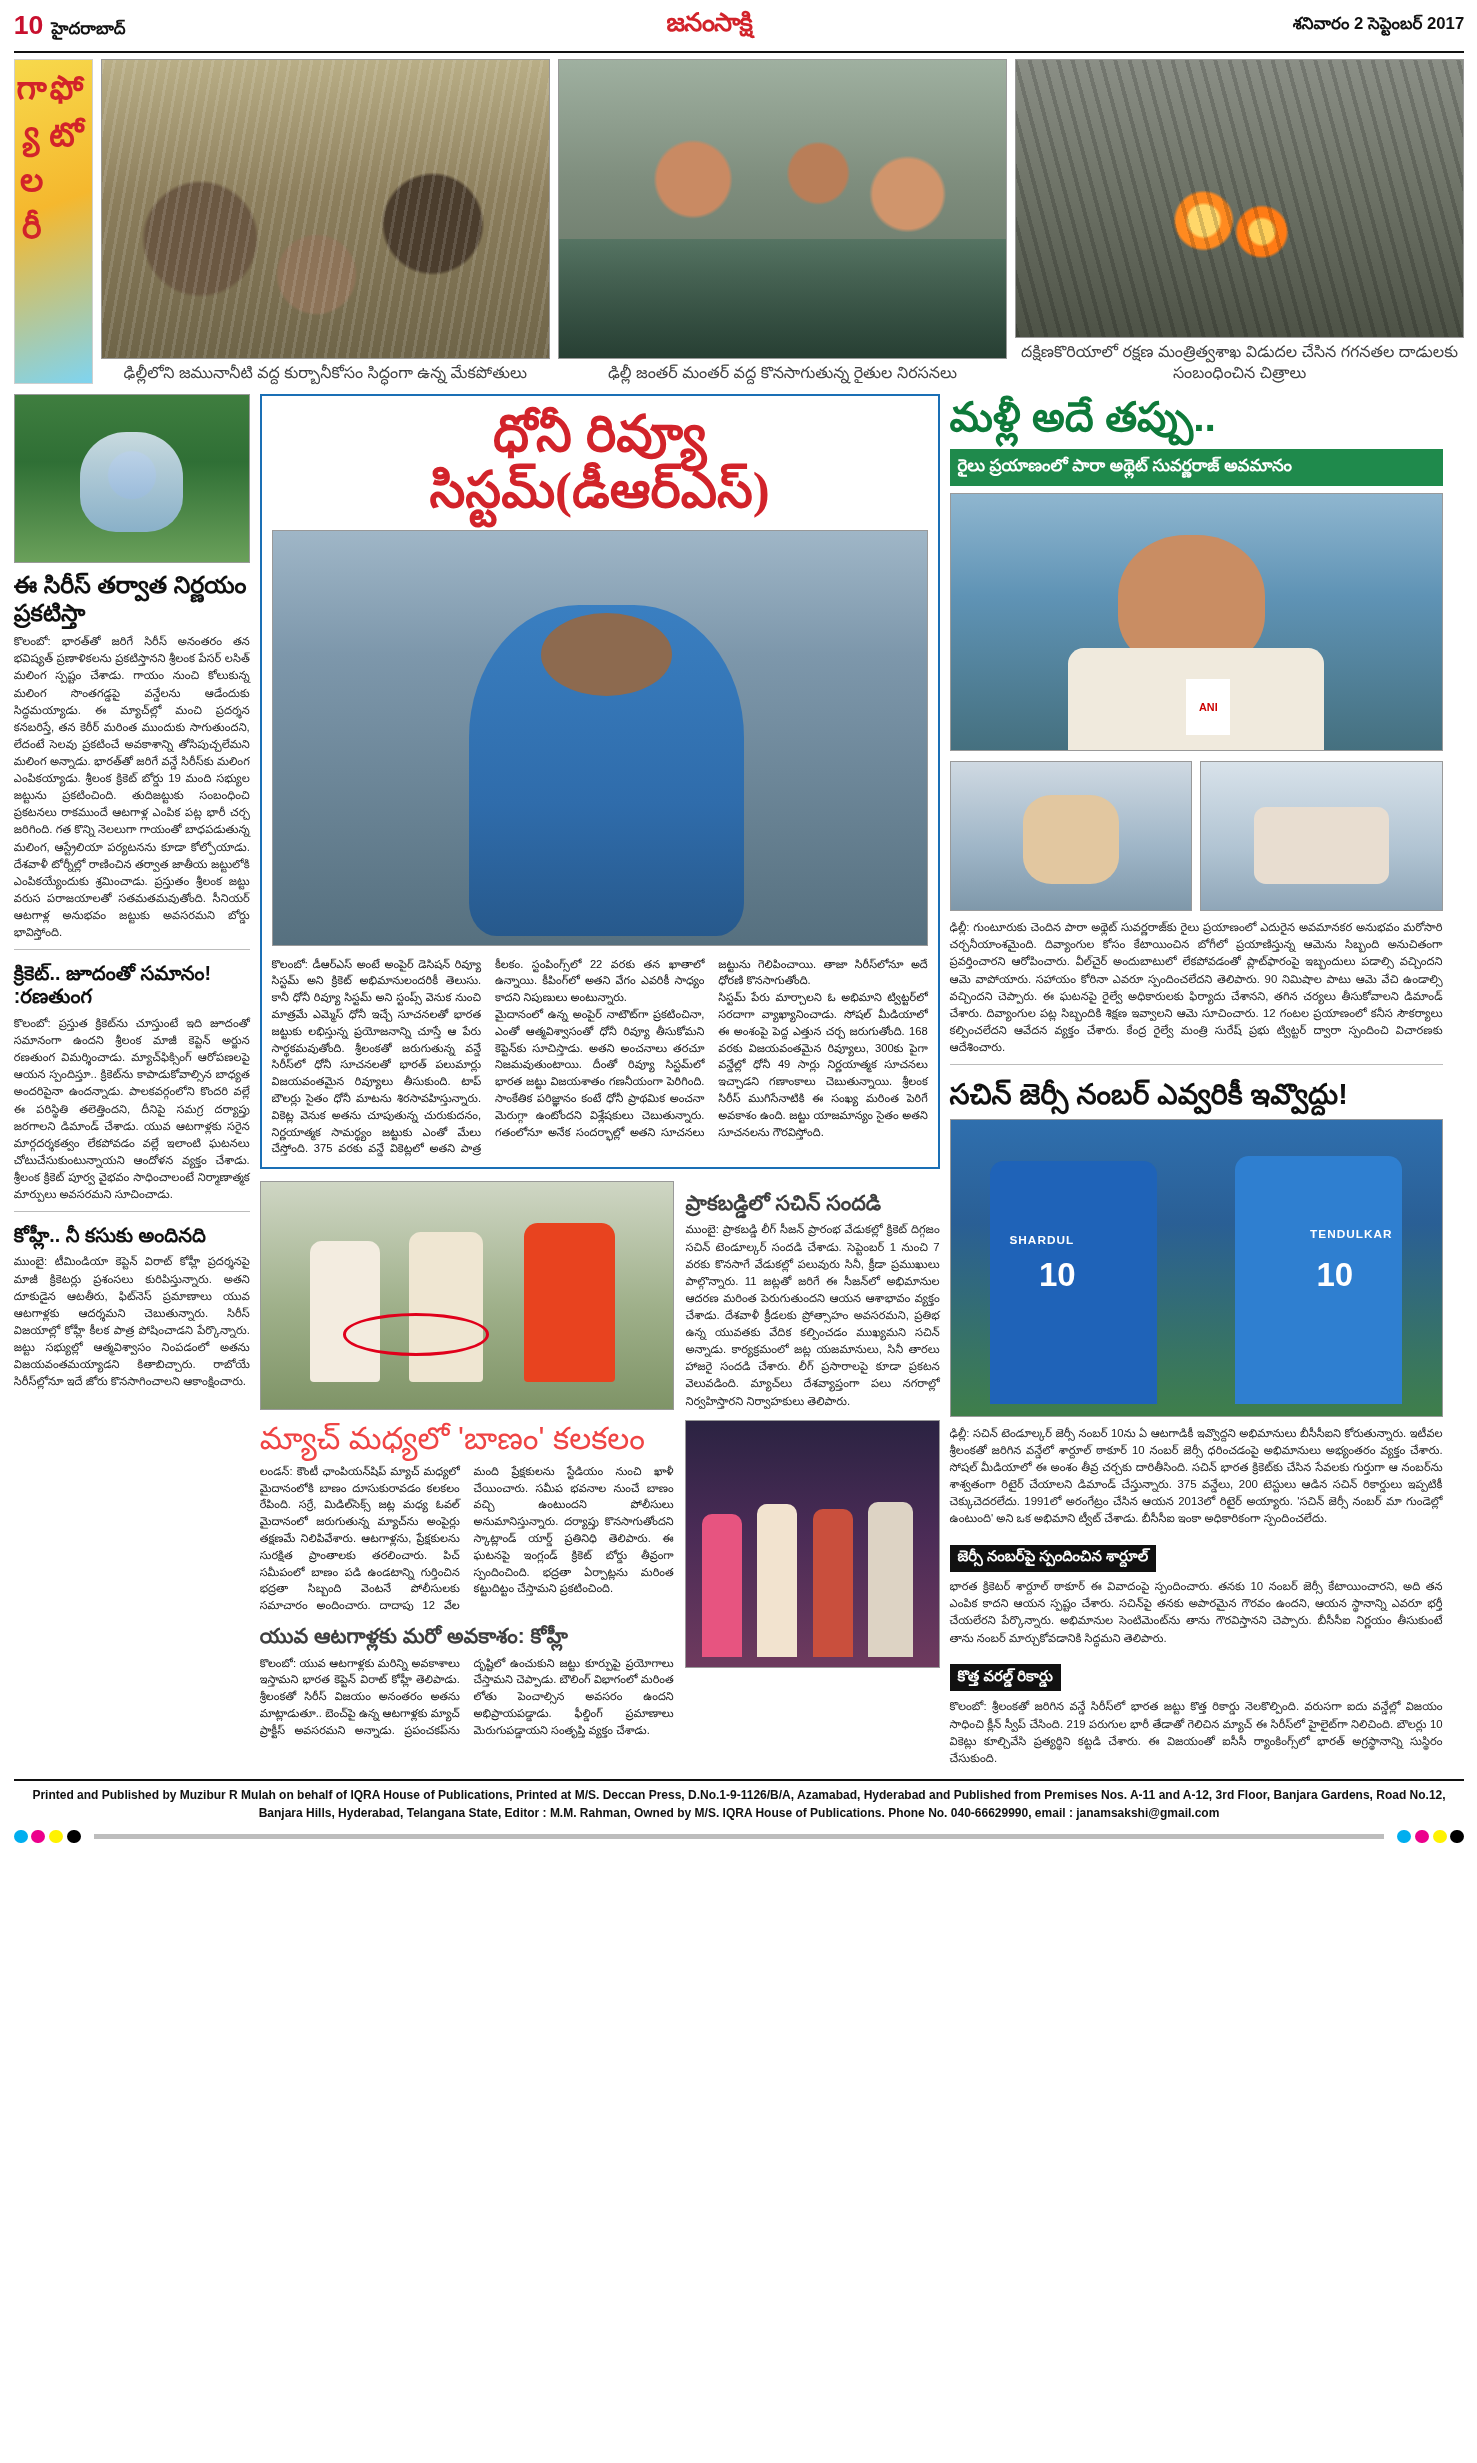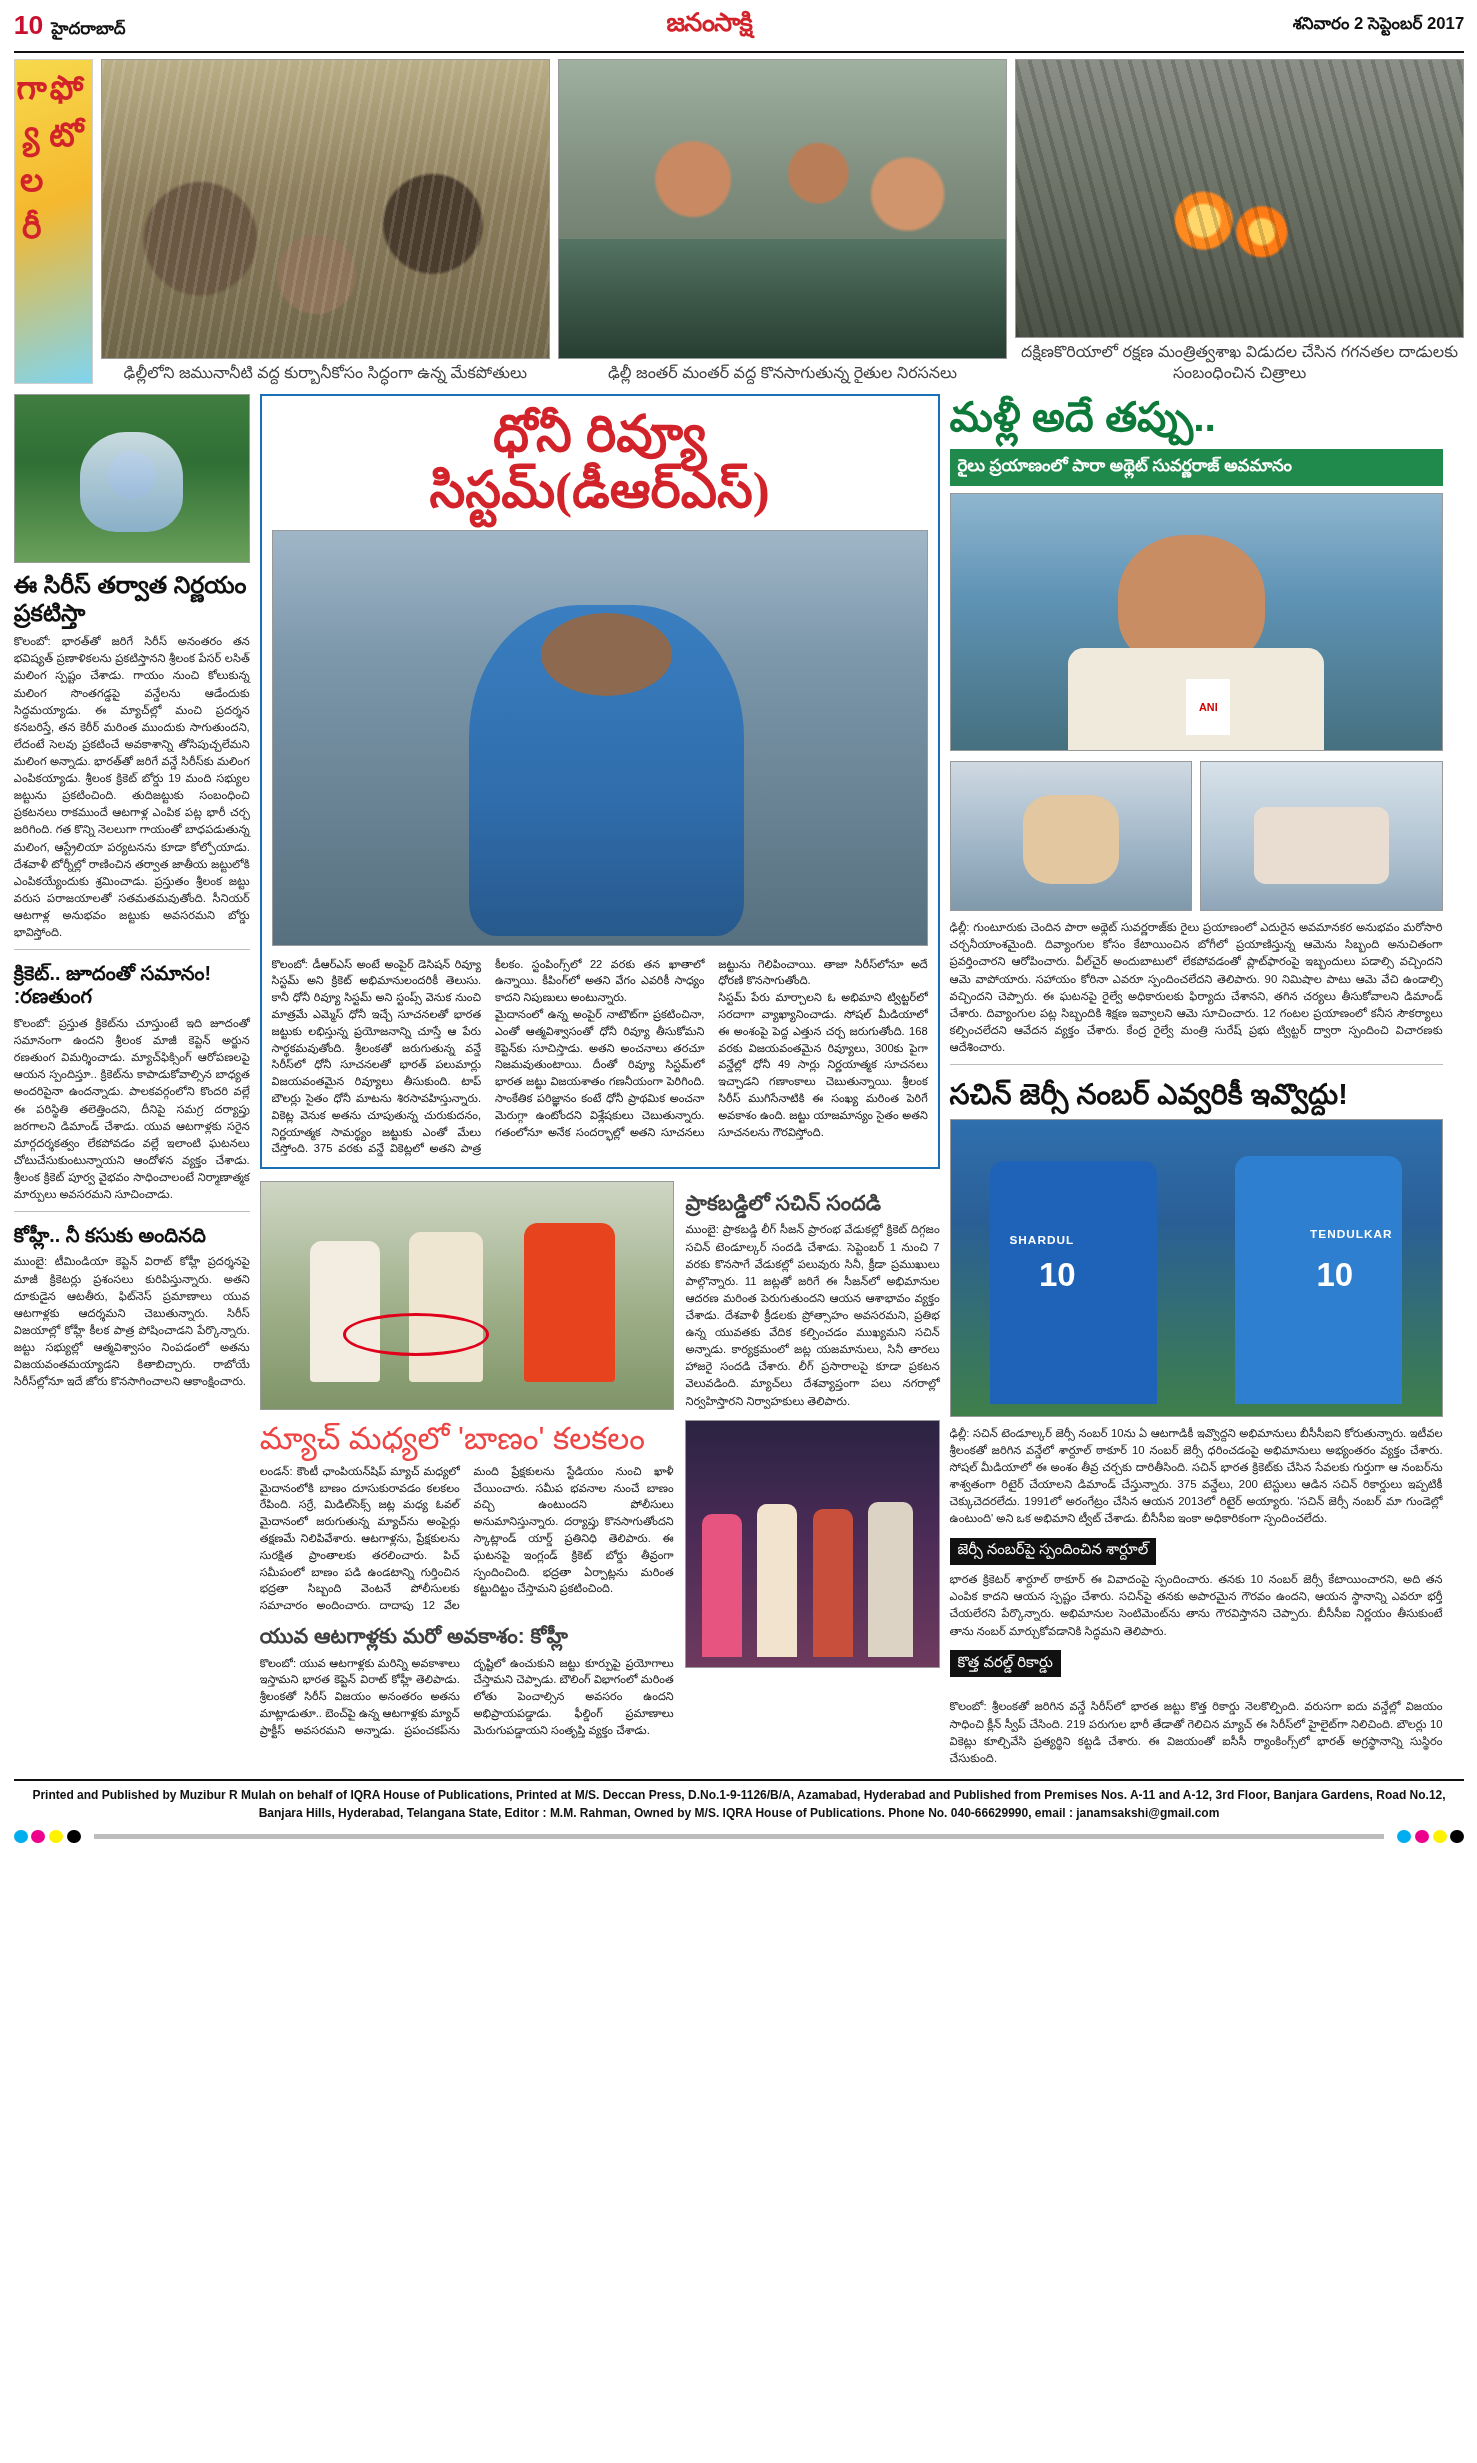--- a/index.html
+++ b/index.html
@@ -129,21 +129,21 @@
   .cricket-photo{height:296px;border:1px solid #999;position:relative;overflow:hidden;
       background:linear-gradient(180deg,#2f6fae 0%,#2a5f95 35%,#3f7f4a 100%);}
   .cricket-photo .p-left{position:absolute;left:8%;top:14%;width:34%;height:82%;background:#1f63b8;border-radius:13.8px 13.8px 0 0;}
   .cricket-photo .p-right{position:absolute;right:8%;top:12%;width:34%;height:84%;background:#2f7fd0;border-radius:13.8px 13.8px 0 0;}
   .cricket-photo .n1,.cricket-photo .n2{position:absolute;color:#fff;font-weight:bold;font-size:33px;}
   .cricket-photo .n1{left:18%;top:46%;}
   .cricket-photo .n2{right:18%;top:46%;}
   .cricket-photo .t1,.cricket-photo .t2{position:absolute;color:#fff;font-weight:bold;font-size:11.8px;letter-spacing:1px;}
   .cricket-photo .t1{left:12%;top:38%;}
   .cricket-photo .t2{right:10%;top:36%;}
-  .boxhead{background:#111;color:#fff;font-size:14.8px;font-weight:normal;padding:3.9px 7.9px;display:inline-block;margin-top:10px;}
+  .boxhead{background:#111;color:#fff;font-size:14.8px;font-weight:bold;padding:3.9px 7.9px;display:inline-block;margin-top:17px;}
 
   
   .footer{margin-top:11.8px;border-top:2px solid #111;padding-top:5px;}
   .footer p{font-size:12px;line-height:1.5;text-align:center;margin:0;font-weight:bold;}
   .colorbar{display:flex;gap:3.9px;margin-top:7.9px;align-items:center;justify-content:flex-start;}
   .swatch{width:13.8px;height:13.8px;border-radius:50%;}
   .bar-line{flex:1;height:5.9px;background:#bdbdbd;margin:0 9.9px;}
 </style>
 </head>
 <body>
@@ -266,21 +266,21 @@
         <div class="n1">10</div>
         <div class="t2">TENDULKAR</div>
         <div class="n2">10</div>
       </div>
       <div class="tel-body" style="margin-top:7.9px">ఢిల్లీ: సచిన్ టెండూల్కర్ జెర్సీ నంబర్ 10ను ఏ ఆటగాడికీ ఇవ్వొద్దని అభిమానులు బీసీసీఐని కోరుతున్నారు. ఇటీవల శ్రీలంకతో జరిగిన వన్డేలో శార్దూల్ ఠాకూర్ 10 నంబర్ జెర్సీ ధరించడంపై అభిమానులు అభ్యంతరం వ్యక్తం చేశారు. సోషల్ మీడియాలో ఈ అంశం తీవ్ర చర్చకు దారితీసింది. సచిన్ భారత క్రికెట్‌కు చేసిన సేవలకు గుర్తుగా ఆ నంబర్‌ను శాశ్వతంగా రిటైర్ చేయాలని డిమాండ్ చేస్తున్నారు. 375 వన్డేలు, 200 టెస్టులు ఆడిన సచిన్ రికార్డులు ఇప్పటికీ చెక్కుచెదరలేదు. 1991లో అరంగేట్రం చేసిన ఆయన 2013లో రిటైర్ అయ్యారు. 'సచిన్ జెర్సీ నంబర్ మా గుండెల్లో ఉంటుంది' అని ఒక అభిమాని ట్వీట్ చేశాడు. బీసీసీఐ ఇంకా అధికారికంగా స్పందించలేదు.</div>
 
       <div class="boxhead">జెర్సీ నంబర్‌పై స్పందించిన శార్దూల్</div>
       <div class="tel-body" style="margin-top:5.9px">భారత క్రికెటర్ శార్దూల్ ఠాకూర్ ఈ వివాదంపై స్పందించారు. తనకు 10 నంబర్ జెర్సీ కేటాయించారని, అది తన ఎంపిక కాదని ఆయన స్పష్టం చేశారు. సచిన్‌పై తనకు అపారమైన గౌరవం ఉందని, ఆయన స్థానాన్ని ఎవరూ భర్తీ చేయలేరని పేర్కొన్నారు. అభిమానుల సెంటిమెంట్‌ను తాను గౌరవిస్తానని చెప్పారు. బీసీసీఐ నిర్ణయం తీసుకుంటే తాను నంబర్ మార్చుకోవడానికి సిద్ధమని తెలిపారు.</div>
 
       <div class="boxhead">కొత్త వరల్డ్ రికార్డు</div>
-      <div class="tel-body" style="margin-top:21px">కొలంబో: శ్రీలంకతో జరిగిన వన్డే సిరీస్‌లో భారత జట్టు కొత్త రికార్డు నెలకొల్పింది. వరుసగా ఐదు వన్డేల్లో విజయం సాధించి క్లీన్ స్వీప్ చేసింది. 219 పరుగుల భారీ తేడాతో గెలిచిన మ్యాచ్ ఈ సిరీస్‌లో హైలైట్‌గా నిలిచింది. బౌలర్లు 10 వికెట్లు కూల్చివేసి ప్రత్యర్థిని కట్టడి చేశారు. ఈ విజయంతో ఐసీసీ ర్యాంకింగ్స్‌లో భారత్ అగ్రస్థానాన్ని సుస్థిరం చేసుకుంది.</div>
+      <div class="tel-body" style="margin-top:7px">కొలంబో: శ్రీలంకతో జరిగిన వన్డే సిరీస్‌లో భారత జట్టు కొత్త రికార్డు నెలకొల్పింది. వరుసగా ఐదు వన్డేల్లో విజయం సాధించి క్లీన్ స్వీప్ చేసింది. 219 పరుగుల భారీ తేడాతో గెలిచిన మ్యాచ్ ఈ సిరీస్‌లో హైలైట్‌గా నిలిచింది. బౌలర్లు 10 వికెట్లు కూల్చివేసి ప్రత్యర్థిని కట్టడి చేశారు. ఈ విజయంతో ఐసీసీ ర్యాంకింగ్స్‌లో భారత్ అగ్రస్థానాన్ని సుస్థిరం చేసుకుంది.</div>
     </div>
   </div>
 
   <div class="footer">
     <p>Printed and Published by Muzibur R Mulah on behalf of IQRA House of Publications, Printed at M/S. Deccan Press, D.No.1-9-1126/B/A, Azamabad, Hyderabad and Published from Premises Nos. A-11 and A-12, 3rd Floor, Banjara Gardens, Road No.12, Banjara Hills, Hyderabad, Telangana State, Editor : M.M. Rahman, Owned by M/S. IQRA House of Publications. Phone No. 040-66629990, email : janamsakshi@gmail.com</p>
     <div class="colorbar">
       <span class="swatch" style="background:#00AEEF"></span>
       <span class="swatch" style="background:#EC008C"></span>
       <span class="swatch" style="background:#FFF200"></span>
       <span class="swatch" style="background:#000000"></span>

